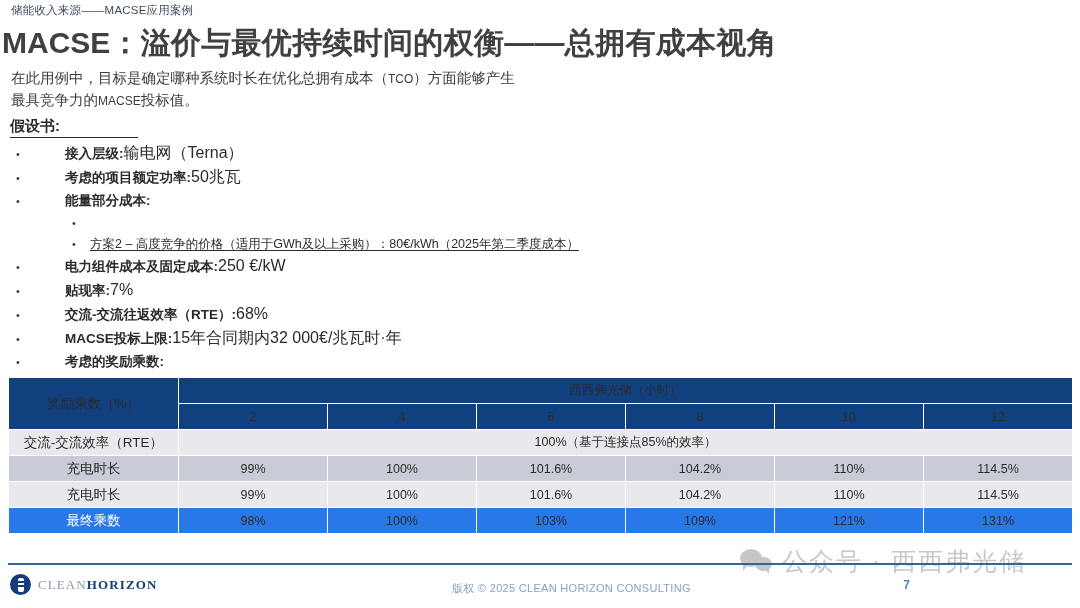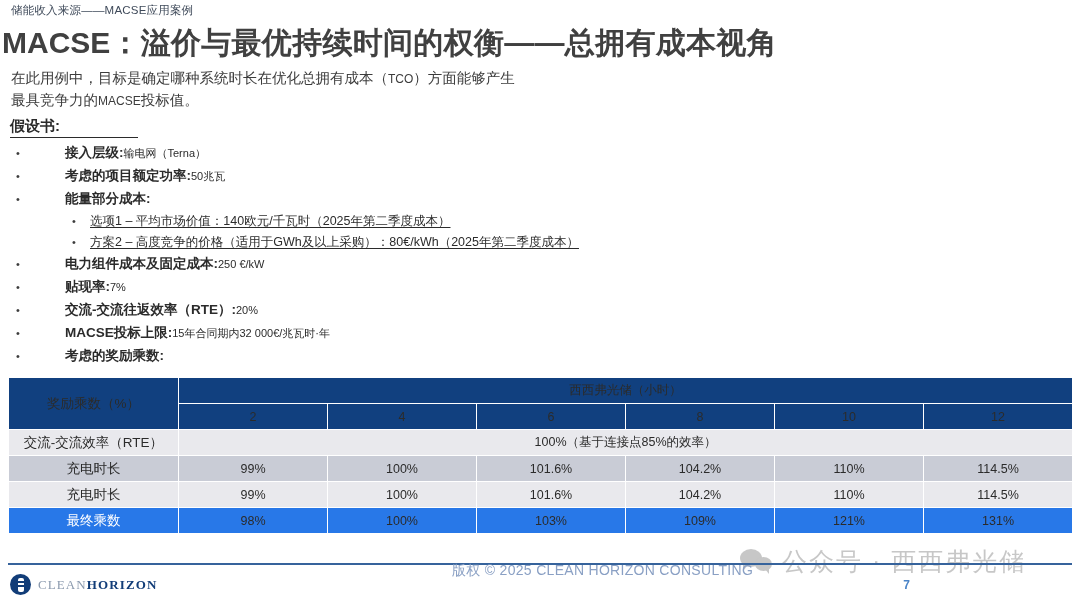--- a/index.html
+++ b/index.html
@@ -44,21 +44,21 @@
   .bullet {
     display: flex; align-items: baseline;
     font-size: 13.5px; color: #2b2b2b; line-height: 21px; margin-bottom: 1px;
     white-space: nowrap;
   }
   .bullet .dot {
     display: inline-block; width: 24px; flex: 0 0 24px;
     text-align: left; padding-left: 6px; color: #3c3c3c; font-size: 11px;
   }
   .bullet b { font-weight: bold; margin-left: 31px; }
-  .bullet .val { font-size: 11px; font-weight: normal; }
+  .bullet .val { font-size: 16px; font-weight: normal; }
   .bullet.lvl2 { padding-left: 56px; font-size: 12.5px; line-height: 20px; }
   .bullet.lvl2 .u { text-decoration: underline; text-underline-offset: 2px; }
 
   
   .tbl {
     position: absolute; left: 8px; top: 377px;
     width: 1064px;
     border-collapse: collapse;
     font-size: 12.5px;
     table-layout: fixed;
@@ -127,22 +127,22 @@
     border-radius: 2px;
   }
   .logo-mark:after {
     content: ""; position: absolute; left: 4.5px; top: 6.5px;
     width: 12px; height: 2.2px; background: #123d78;
     box-shadow: 0 4px 0 #123d78;
   }
   .logo-text { font-size: 13px; letter-spacing: 1.1px; color: #8a99ad; font-family: Liberation Serif, serif; }
   .logo-text b { color: #123d78; font-weight: bold; }
   .copyright {
-    position: absolute; left: 452px; top: 562px;
-    font-size: 14px; color: #8aa0c4; letter-spacing: .3px; white-space: nowrap;
+    position: absolute; left: 452px; top: 581px;
+    font-size: 11px; color: #8aa0c4; letter-spacing: .3px; white-space: nowrap;
   }
   .pagenum {
     position: absolute; right: 10px; top: 578px;
     font-size: 12px; font-weight: bold; color: #4a84c8;
   }
 </style>
 </head>
 <body>
 
 <div class="slide">
@@ -170,40 +170,39 @@
         <span class="dot">•</span>
         <b>考虑的项目额定功率:</b>
         <span class="val"> 50兆瓦</span>
       </div>
       <div class="bullet">
         <span class="dot">•</span>
         <b>能量部分成本:</b>
       </div>
       <div class="bullet lvl2">
         <span class="dot">•</span>
-        <span class="u">选项1 – 平均市场价值：140欧元/千瓦时（2025年第二季度成本）</span>
       </div>
       <div class="bullet lvl2">
         <span class="dot">•</span>
         <span class="u">方案2 – 高度竞争的价格（适用于GWh及以上采购）：80€/kWh（2025年第二季度成本）</span>
       </div>
       <div class="bullet">
         <span class="dot">•</span>
         <b>电力组件成本及固定成本:</b>
         <span class="val"> 250 €/kW</span>
       </div>
       <div class="bullet">
         <span class="dot">•</span>
         <b>贴现率:</b>
         <span class="val"> 7%</span>
       </div>
       <div class="bullet">
         <span class="dot">•</span>
         <b>交流-交流往返效率（RTE）:</b>
-        <span class="val"> 20%</span>
+        <span class="val"> 68%</span>
       </div>
       <div class="bullet">
         <span class="dot">•</span>
         <b>MACSE投标上限:</b>
         <span class="val"> 15年合同期内32 000€/兆瓦时·年</span>
       </div>
       <div class="bullet">
         <span class="dot">•</span>
         <b>考虑的奖励乘数:</b>
       </div>

